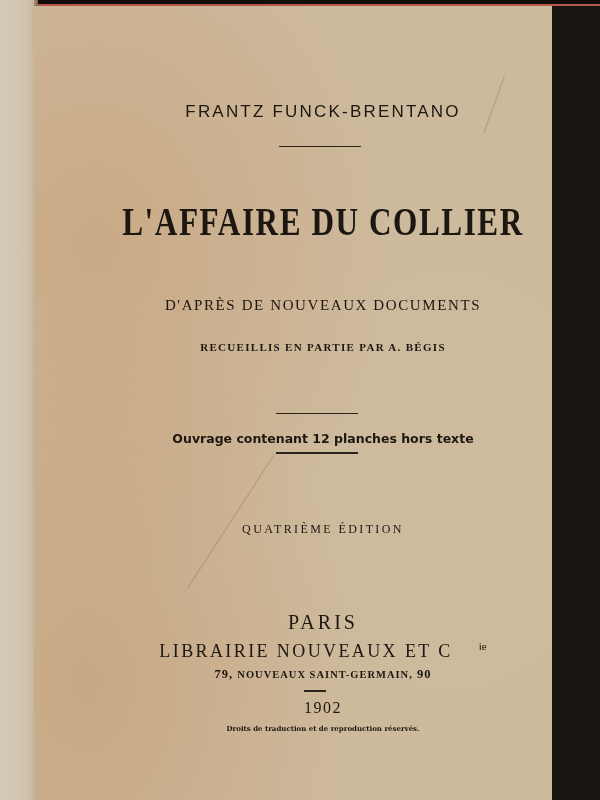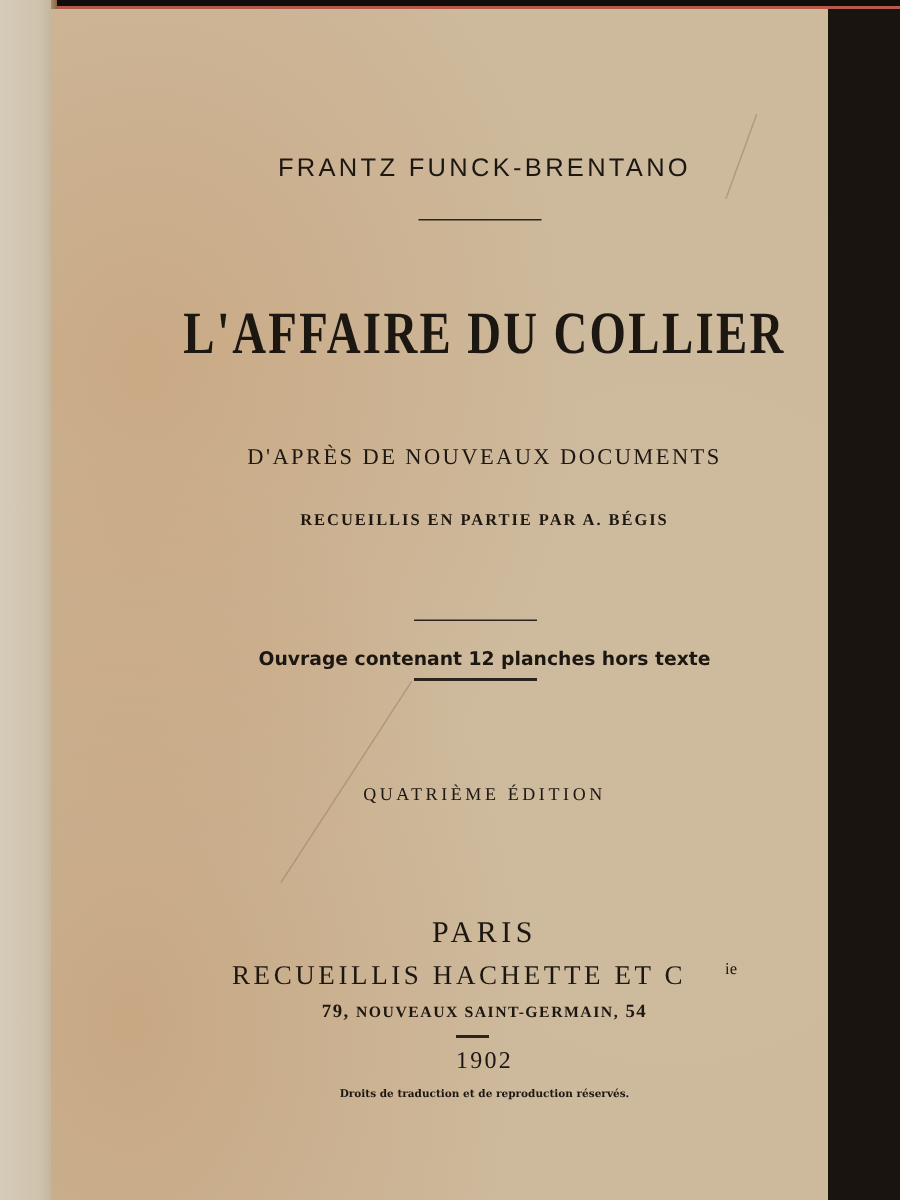--- a/index.html
+++ b/index.html
@@ -106,18 +106,18 @@
   <div class="line subtitle">D'APRÈS DE NOUVEAUX DOCUMENTS</div>
   <div class="line subtitle2">RECUEILLIS EN PARTIE PAR A. BÉGIS</div>
 
   <div class="rule" style="left:242px; top:407px; width:82px;"></div>
   <div class="line ouvrage">Ouvrage contenant 12 planches hors texte</div>
   <div class="rule" style="left:242px; top:446px; width:82px; height:2px;"></div>
 
   <div class="line edition">QUATRIÈME ÉDITION</div>
 
   <div class="line city">PARIS</div>
-  <div class="line publisher"><span>RECUEILLIS HACHETTE ET C</span><sup>ie</sup></div>
-  <div class="line address"><span>79,</span> <span class="sc">NOUVEAUX SAINT-GERMAIN,</span> <span>54</span></div>
+  <div class="line publisher"><span>LIBRAIRIE NOUVEAUX ET C</span><sup>ie</sup></div>
+  <div class="line address"><span>79,</span> <span class="sc">NOUVEAUX SAINT-GERMAIN,</span> <span>90</span></div>
   <div class="rule" style="left:270px; top:684px; width:22px; height:2px;"></div>
   <div class="line year">1902</div>
   <div class="line rights">Droits de traduction et de reproduction réservés.</div>
 </div>
 
 </body></html>

